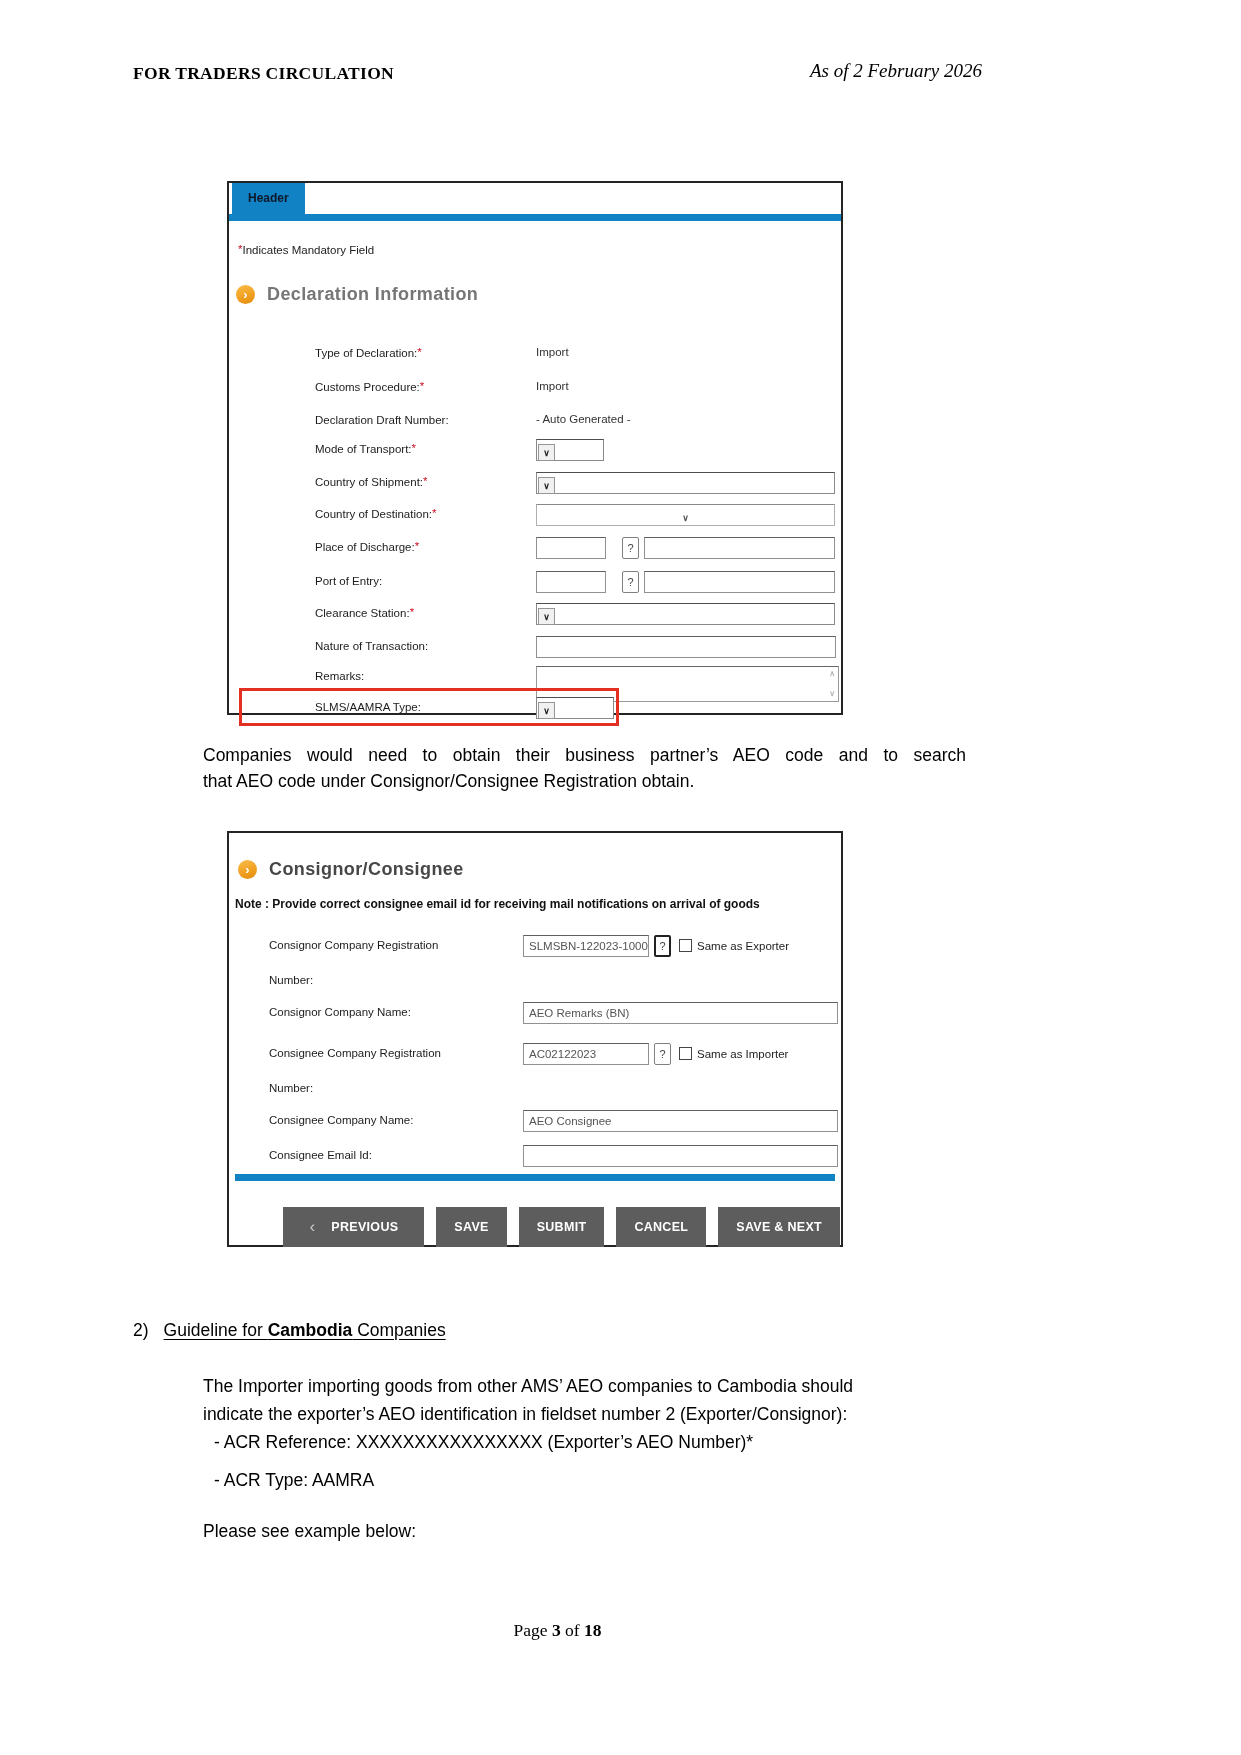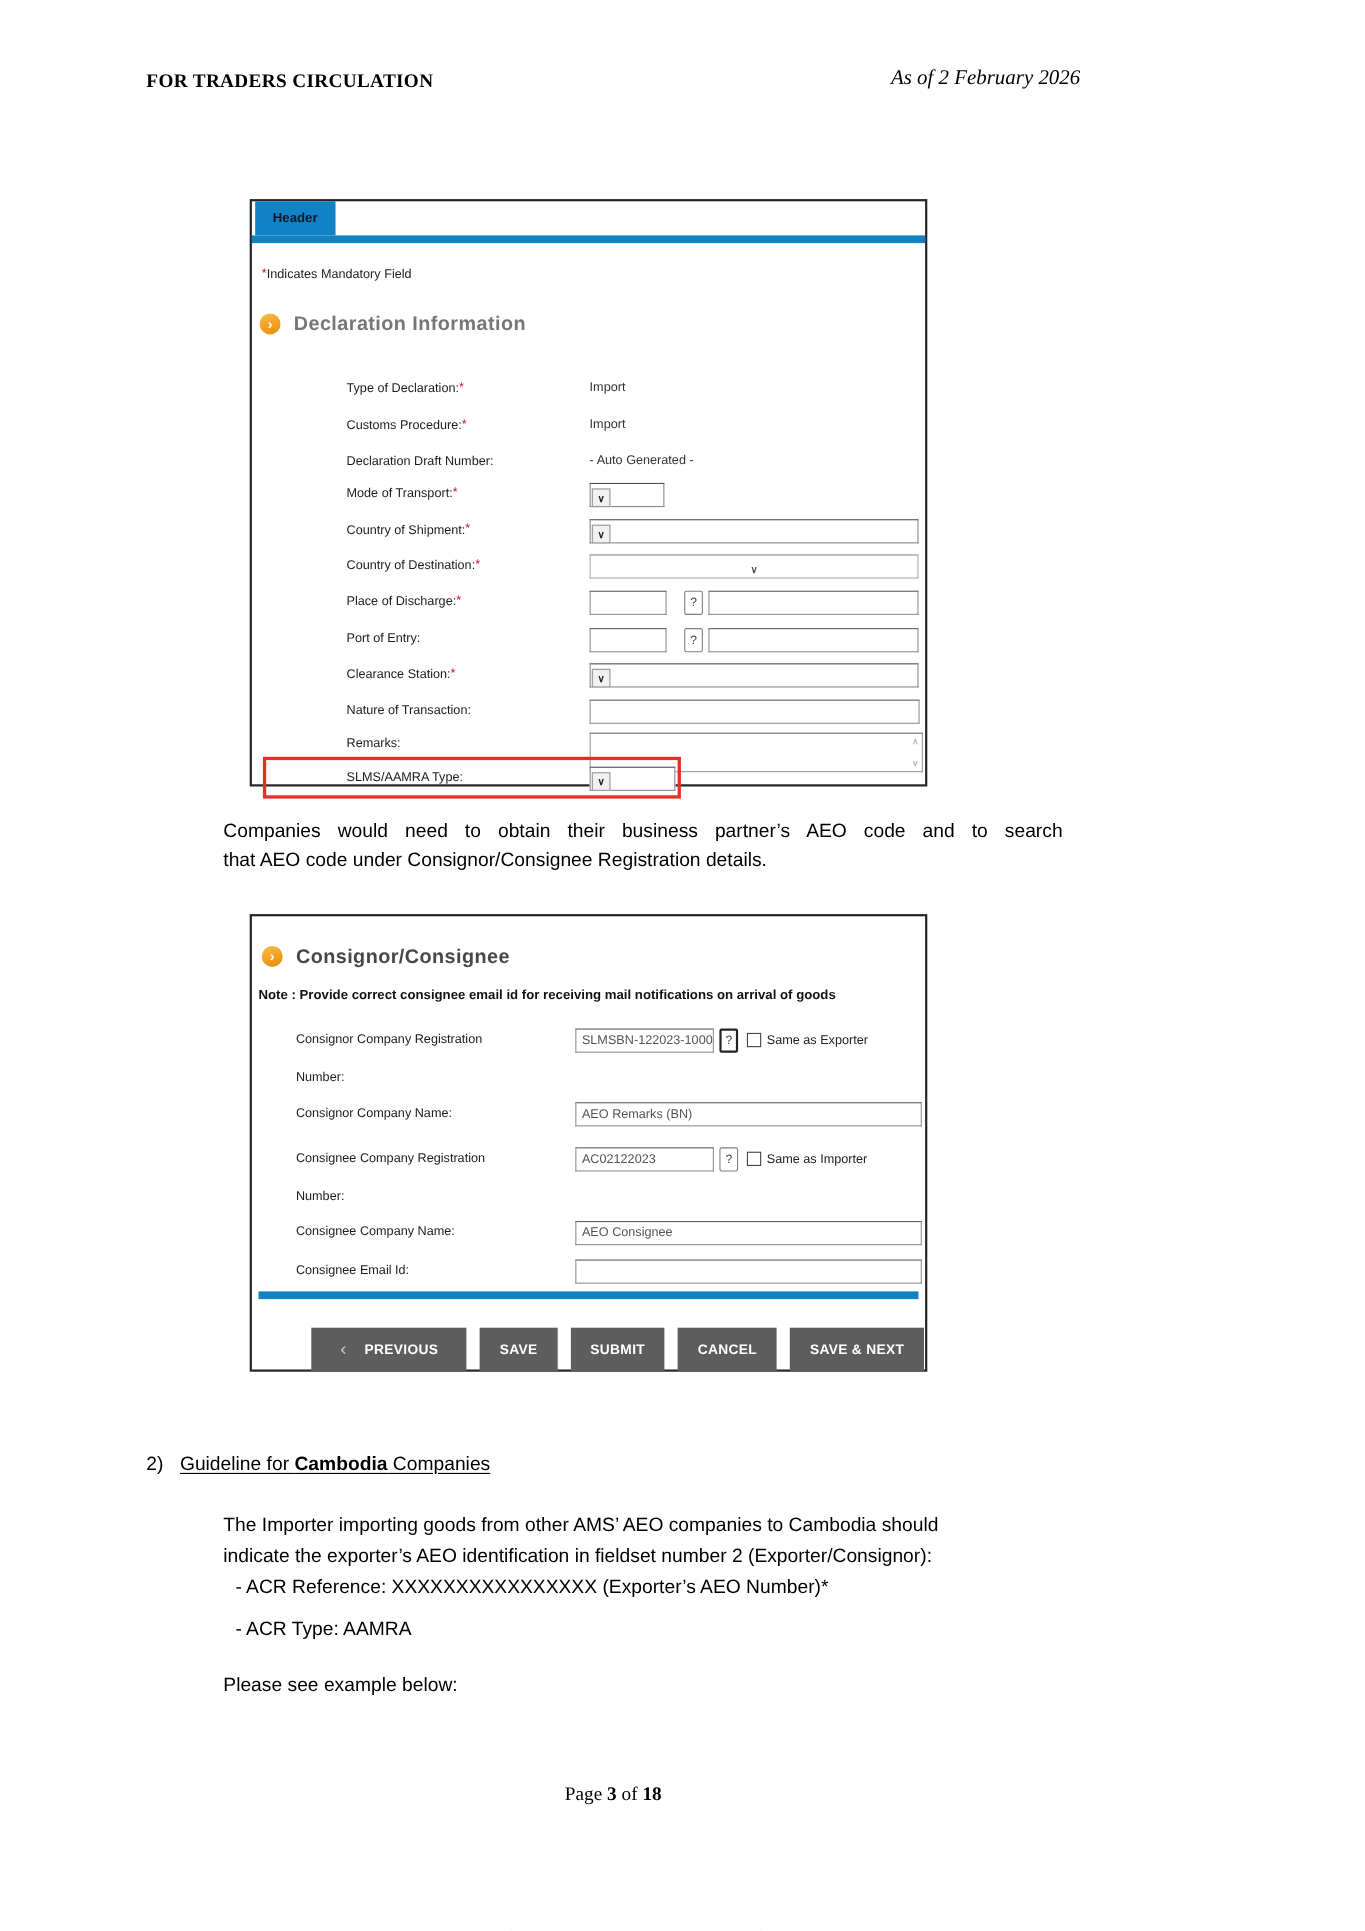--- a/index.html
+++ b/index.html
@@ -181,21 +181,21 @@
         <span class="stxt">AAMRA</span>
         <span class="chev">∨</span>
       </div>
     </div>
 
     <div class="hl" style="left:10px;top:505px;width:380px;height:38px"></div>
   </div>
 
   <div class="para" style="left:203px;top:742px;width:763px">
     <div class="jline">Companies would need to obtain their business partner’s AEO code and to search</div>
-    <div>that AEO code under Consignor/Consignee Registration details.</div>
+    <div>that AEO code under Consignor/Consignee Registration obtain.</div>
   </div>
 
   <div class="form-box f2">
     <div class="sec-head" style="left:9px;top:26px;">
       <span class="oicon">›</span>
       <span class="sec-title t2">Consignor/Consignee</span>
     </div>
     <div class="note2" style="top:64px">Note : Provide correct consignee email id for receiving mail notifications on arrival of goods</div>
 
     <div class="row" style="top:102px;height:60px">

